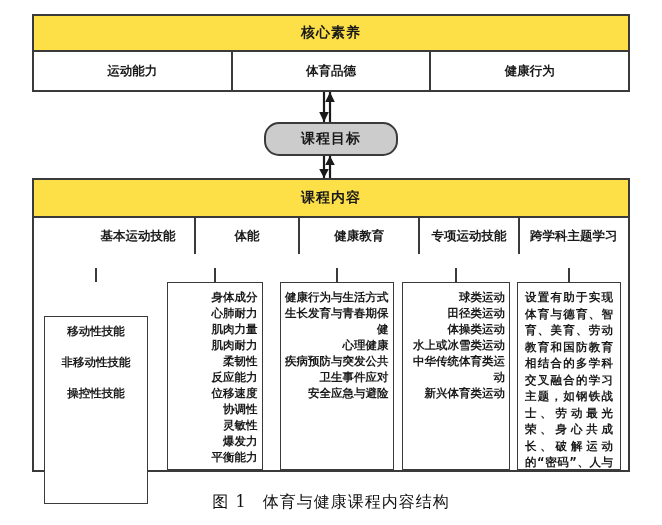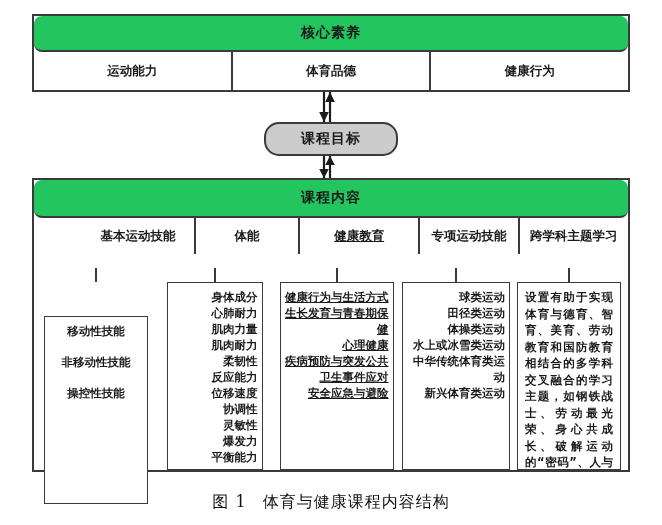--- a/index.html
+++ b/index.html
@@ -18,29 +18,28 @@
 
   
   .frame {
     position: absolute;
     box-sizing: border-box;
     border: 2px solid #3a3a3a;
     background: #ffffff;
   }
   .band {
     box-sizing: border-box;
-    background: #22c55e;
+    background: #fde047;
     border-bottom: 2px solid #3a3a3a;
     display: flex;
     align-items: center;
     justify-content: center;
     font-weight: bold;
     font-size: 14px;
     letter-spacing: 1px;
-    border-radius: 8px;
   }
   .cols {
     display: flex;
     box-sizing: border-box;
   }
   .col {
     box-sizing: border-box;
     display: flex;
     align-items: center;
     justify-content: center;
@@ -83,21 +82,21 @@
     top: 178px;
     width: 598px;
     height: 294px;
   }
   #content-block .band { height: 38px; }
   #content-block .cols { height: 36px; padding-left: 48px; }
 
   
   .w0 { width: 124px; }
   .w1 { width: 113px; }
-  .w2 { width: 131px; text-decoration: underline; }
+  .w2 { width: 131px; }
   .w3 { width: 108px; }
   .w4 { width: 118px; }
 
   
   #leaf-row {
     position: absolute;
     left: 0;
     top: 88px;
     width: 100%;
     height: 202px;

